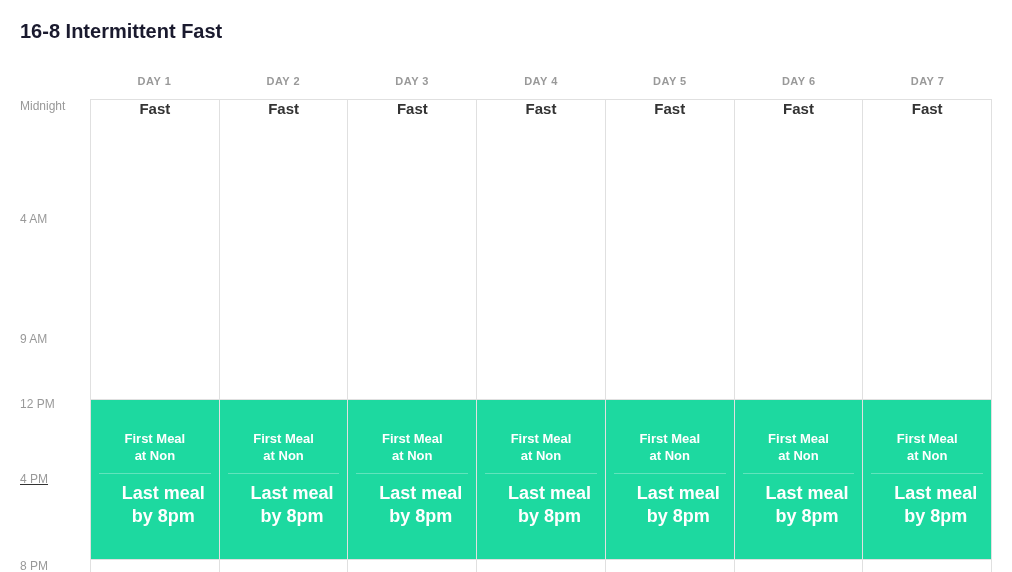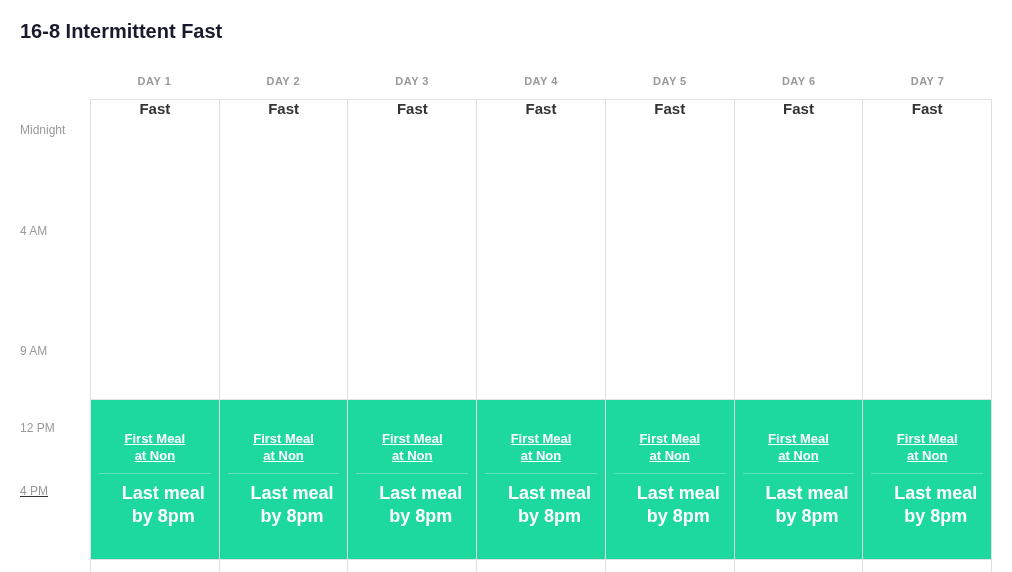--- a/index.html
+++ b/index.html
@@ -80,21 +80,20 @@
       gap: 0;
       padding: 8px;
     }
     .eating-cell:last-child { border-right: none; }
     .eating-label-top {
       font-weight: 700;
       font-size: 13px;
       color: #fff;
       text-align: center;
       line-height: 1.3;
-      text-decoration: underline;
     }
     .eating-label-bottom {
       font-weight: 700;
       font-size: 18px;
       color: #fff;
       text-align: center;
       line-height: 1.3;
       margin-left: 17px;
     }
     
@@ -135,21 +134,20 @@
     .ta-4am { height: 120px; display: flex; align-items: center; }
     .ta-8am { height: 120px; display: flex; align-items: center; }
     .ta-eating { height: 160px; display: flex; align-items: flex-start; }
 
     .time-text {
       font-size: 12px;
       color: #999;
       text-align: right;
       padding-right: 10px;
       white-space: nowrap;
-      margin-top: 24px;
     }
   </style>
 </head>
 <body>
 
 <h1>16-8 Intermittent Fast</h1>
 
 <div class="chart-container">
 
   <div class="time-axis">

